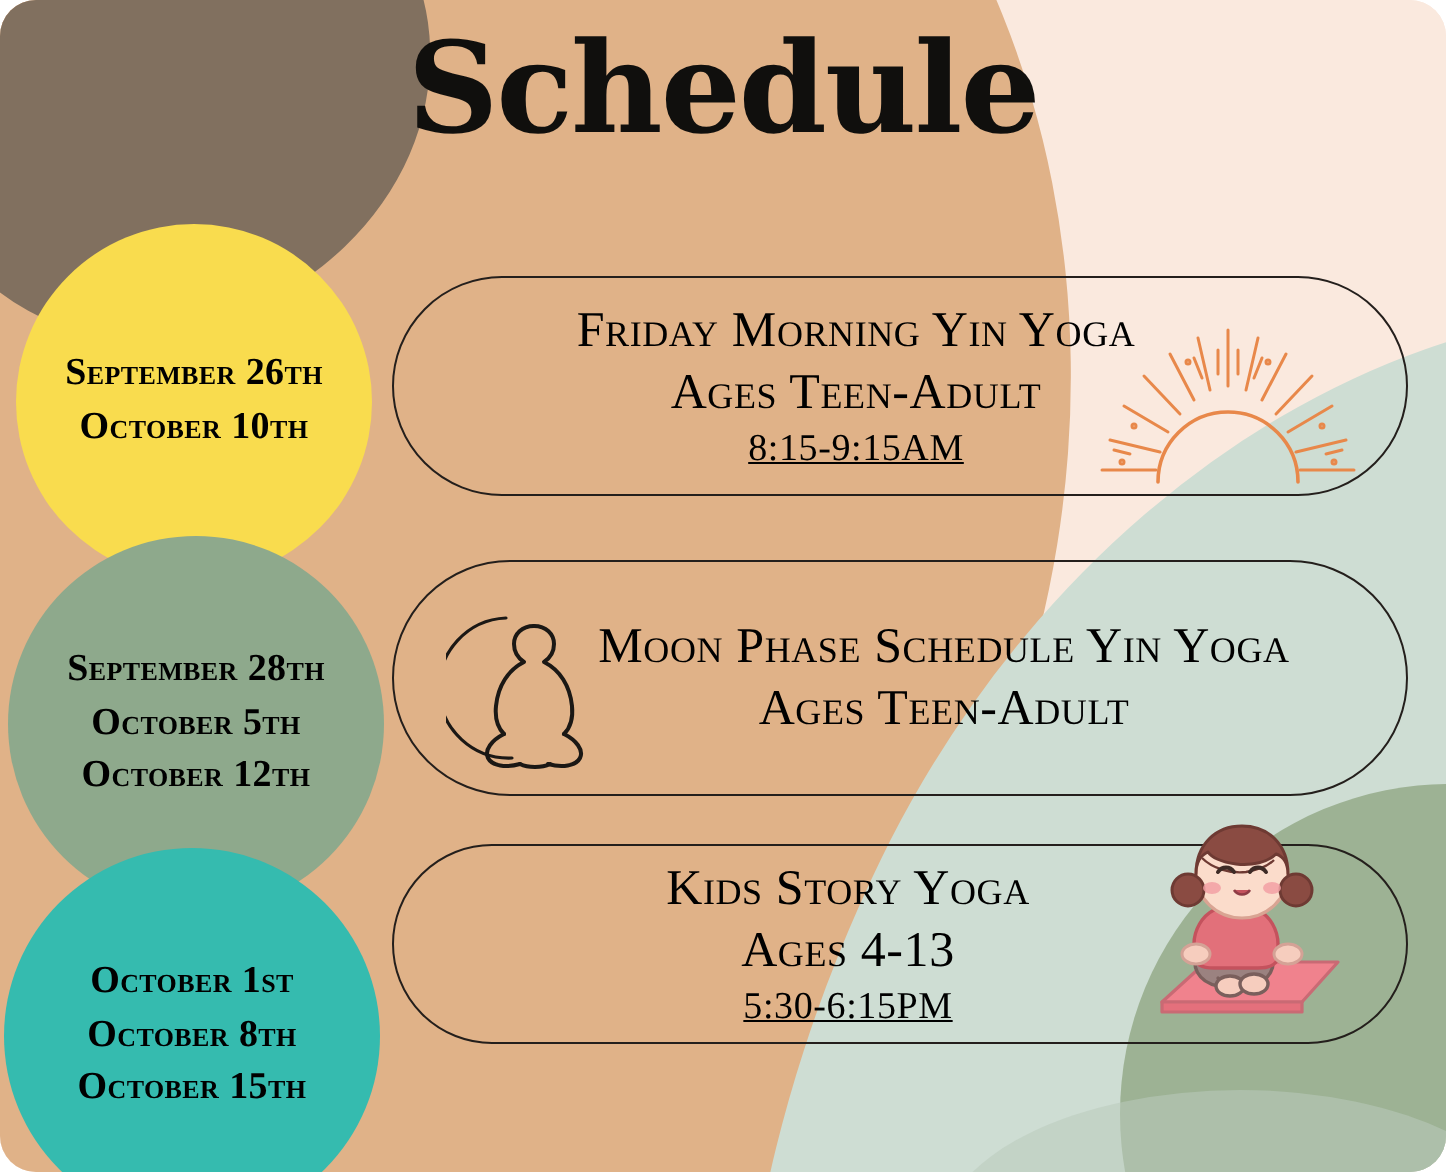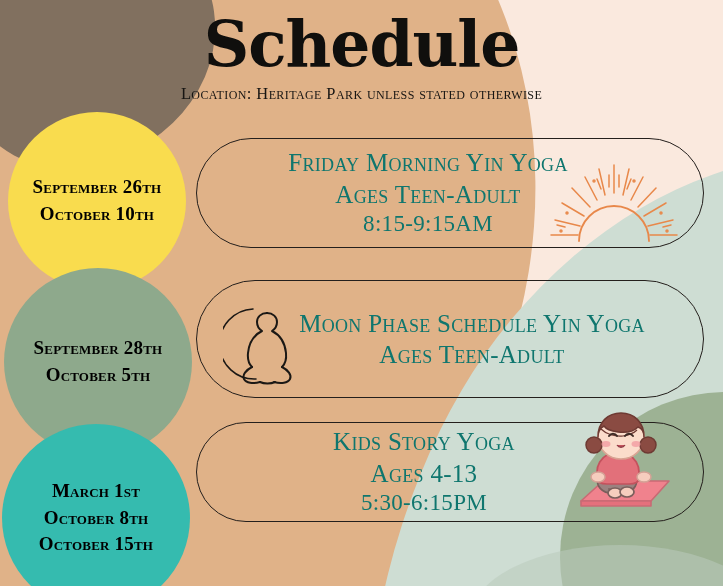--- a/index.html
+++ b/index.html
@@ -7,20 +7,21 @@
     padding: 0;
     background: #ffffff;
   }
   #poster {
     position: relative;
     width: 723px;
     height: 586px;
     overflow: hidden;
     font-family: "Liberation Serif", "DejaVu Serif", serif;
     background: #FAE9DE;
+    border-radius: 18px;
   }
 
   
   .bg-layer { position: absolute; inset: 0; overflow: hidden; }
 
   .bg-cream {
     position: absolute;
     inset: 0;
     background: #FAE9DE;
   }
@@ -170,28 +171,28 @@
   #card-3 { top: 422px; height: 100px; }
 
   .card-text {
     text-align: center;
     position: relative;
     z-index: 2;
   }
   .card-line {
     font-family: "Liberation Serif", "DejaVu Serif", serif;
     font-variant: small-caps;
-    color: #0f766e;
+    color: #000000;
     letter-spacing: .3px;
     line-height: 1.26;
     white-space: nowrap;
   }
   .line-title { font-size: 25px; }
   .line-ages  { font-size: 25px; }
-  .line-time  { font-size: 23px; font-variant: normal; }
+  .line-time  { font-size: 19px; font-variant: normal; text-decoration: underline; }
 
   #card-1 .card-text { transform: translateX(-22px); }
   #card-2 .card-text { transform: translateX(22px); }
   #card-3 .card-text { transform: translateX(-26px); }
 
   
   .art { position: absolute; z-index: 1; pointer-events: none; }
   #sunrise-art { right: 14px; bottom: 4px; width: 150px; height: 80px; }
   #meditate-art { left: 26px; bottom: 6px; width: 86px; height: 92px; }
   #kid-art { right: 26px; bottom: 4px; width: 104px; height: 112px; }
@@ -205,35 +206,35 @@
     <div class="bg-cream"></div>
     <div class="bg-tan"></div>
     <div class="bg-brown"></div>
     <div class="bg-mint"></div>
     <div class="bg-sage"></div>
     <div class="bg-sage2"></div>
   </div>
 
   <div class="header">
     <h1 class="title">Schedule</h1>
-    <p class="subtitle">Location:  Heritage Park unless stated otherwise</p>
   </div>
 
   <div class="circle" id="circle-1" style="background: rgb(249, 220, 78);">
     <div class="dline">September 26th</div>
     <div class="dline">October 10th</div>
   </div>
 
   <div class="circle" id="circle-2" style="background: rgb(142, 169, 140);">
     <div class="dline">September 28th</div>
     <div class="dline">October 5th</div>
+    <div class="dline">October 12th</div>
   </div>
 
   <div class="circle" id="circle-3" style="background: rgb(53, 187, 175);">
-    <div class="dline">March 1st</div>
+    <div class="dline">October 1st</div>
     <div class="dline">October 8th</div>
     <div class="dline">October 15th</div>
   </div>
 
   <div class="card" id="card-1">
     <svg class="art" id="sunrise-art" viewBox="0 0 150 80">
       <g stroke="#E8884A" stroke-width="1.5" stroke-linecap="round" fill="none">
         <path d="M40 78 A35 35 0 0 1 110 78" stroke-width="1.8"></path>
         <line x1="75" y1="30" x2="75" y2="2"></line>
         <line x1="66" y1="32" x2="60" y2="6"></line>

